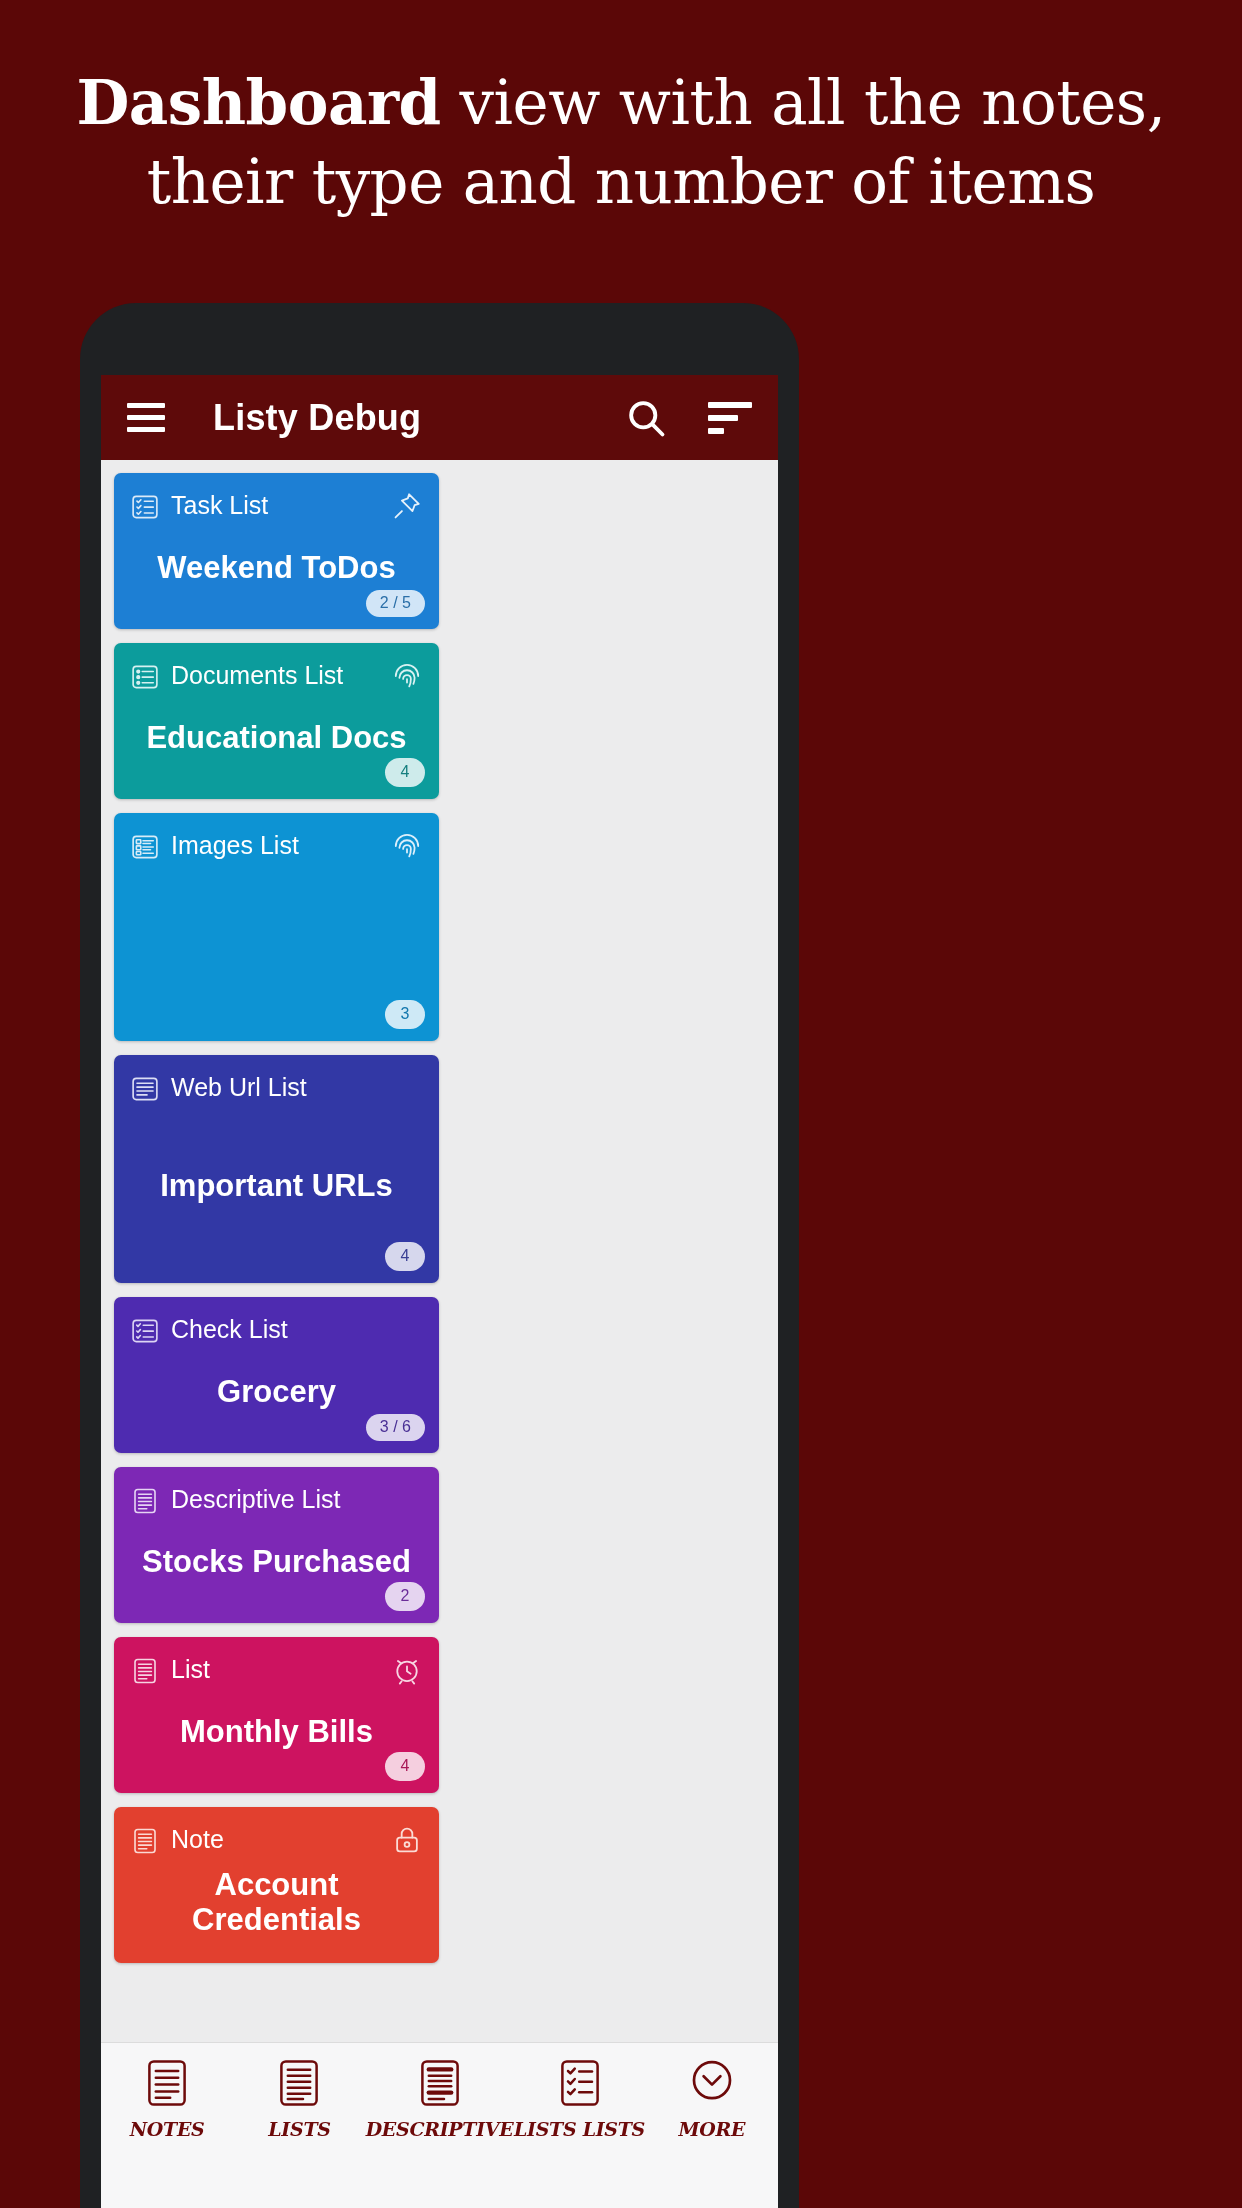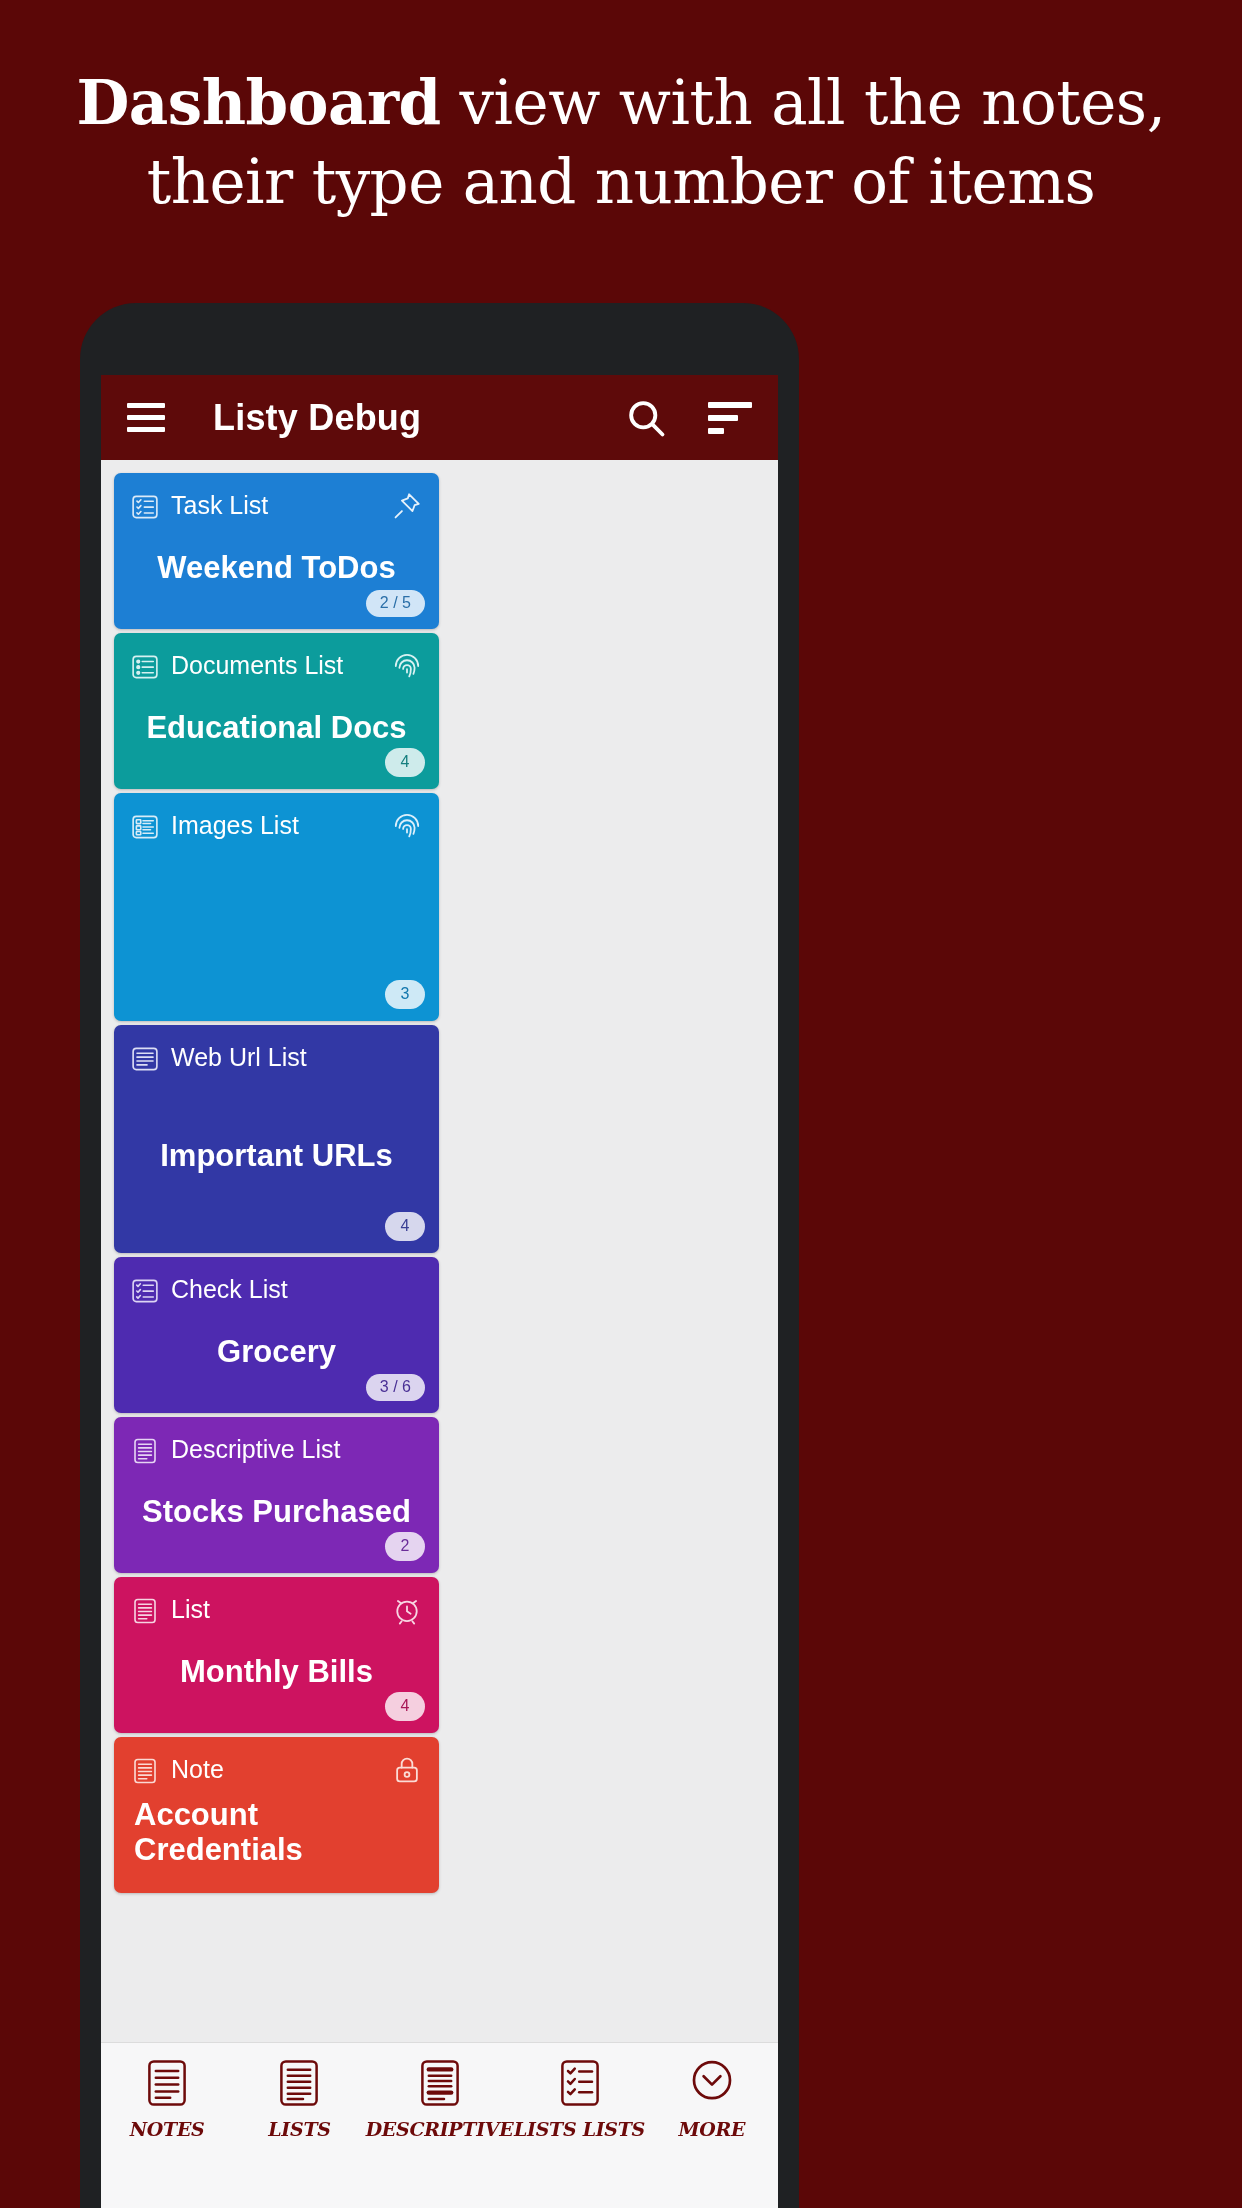--- a/index.html
+++ b/index.html
@@ -57,21 +57,21 @@
     justify-content:space-between; align-items:flex-start; }
   .sortlines i{ display:block; height:6px; background:#fff; border-radius:1px; }
   .sortlines i:nth-child(1){ width:44px; }
   .sortlines i:nth-child(2){ width:30px; }
   .sortlines i:nth-child(3){ width:16px; }
 
   
   .grid{
     padding:13px 13px 0 13px;
     display:flex; flex-wrap:wrap;
-    gap:4px;
+    gap:14px;
     align-content:flex-start;
     height:1582px;
     background:#ececed;
   }
   .card{
     width:325px;
     border-radius:7px;
     position:relative;
     padding:17px 16px 14px 16px;
     display:flex; flex-direction:column;
@@ -83,21 +83,21 @@
   .card.h2{ height:228px; }
   .card-head{ display:flex; align-items:flex-start; }
   .type-icon{ width:30px; height:30px; flex:0 0 30px; margin-top:2px; }
   .type-label{
     font-size:25px; font-weight:400; margin-left:11px;
     line-height:30px; white-space:nowrap;
   }
   .badge-icon{ margin-left:auto; width:32px; height:32px; flex:0 0 32px; }
   .card-title{
     flex:1; display:flex; align-items:center; justify-content:center;
-    text-align:left; font-size:31px; font-weight:700; line-height:1.12;
+    text-align:center; font-size:31px; font-weight:700; line-height:1.12;
     padding:0 4px;
   }
   .count{
     position:absolute; right:14px; bottom:12px;
     background:rgba(255,255,255,.80);
     border-radius:100px;
     font-size:16px; font-weight:400;
     padding:3px 14px;
     min-width:40px; text-align:center;
     line-height:1.3;

